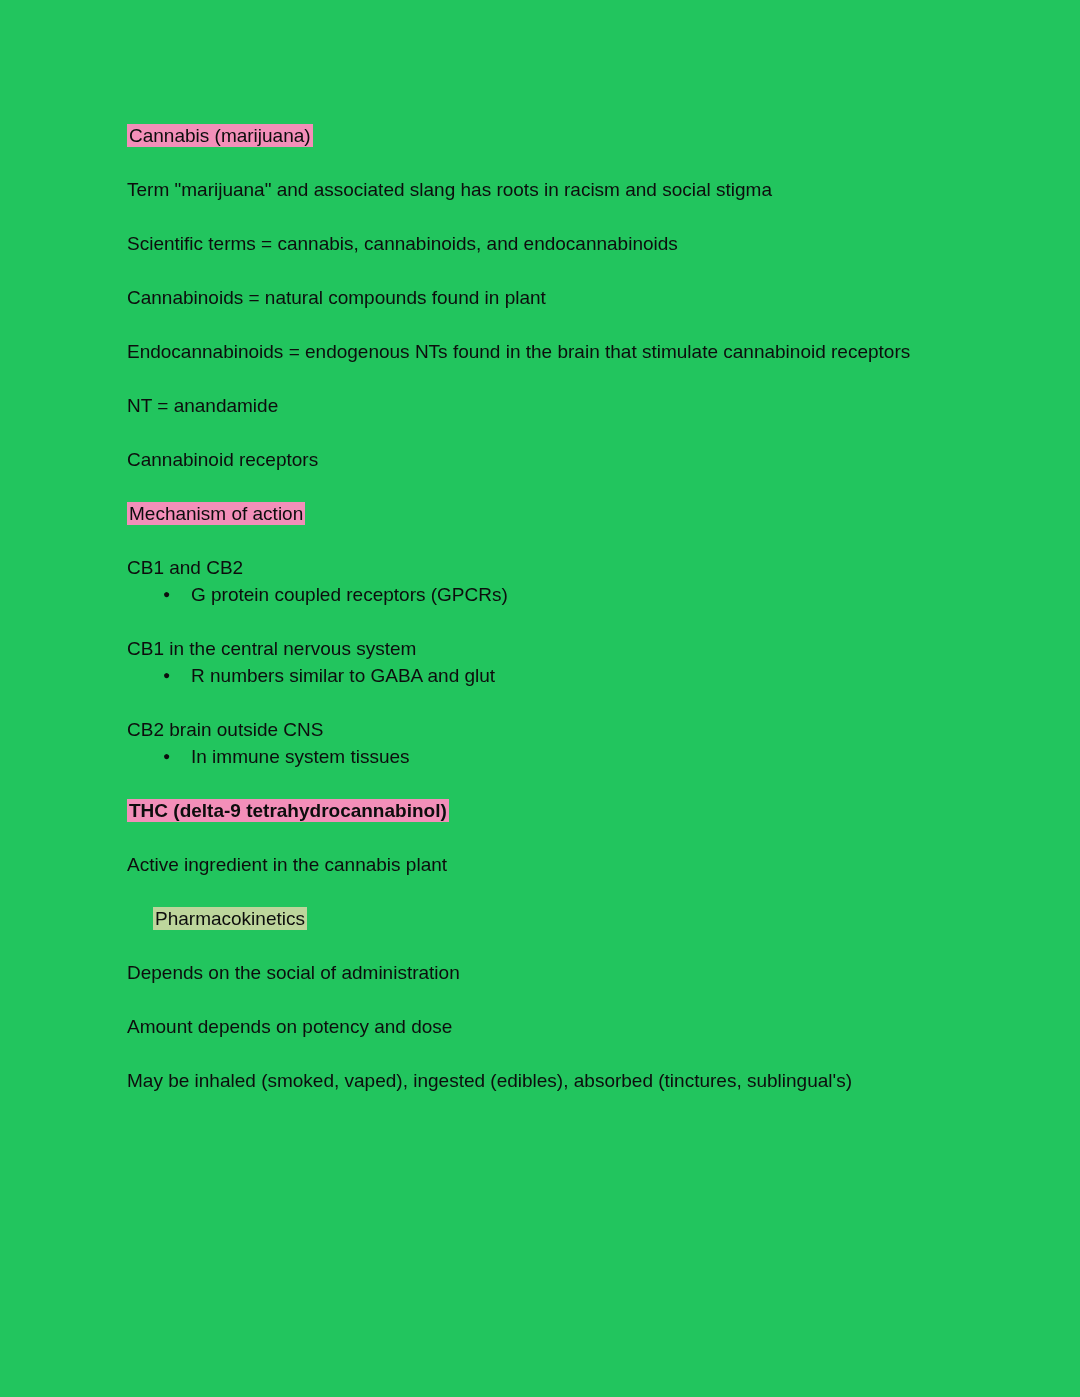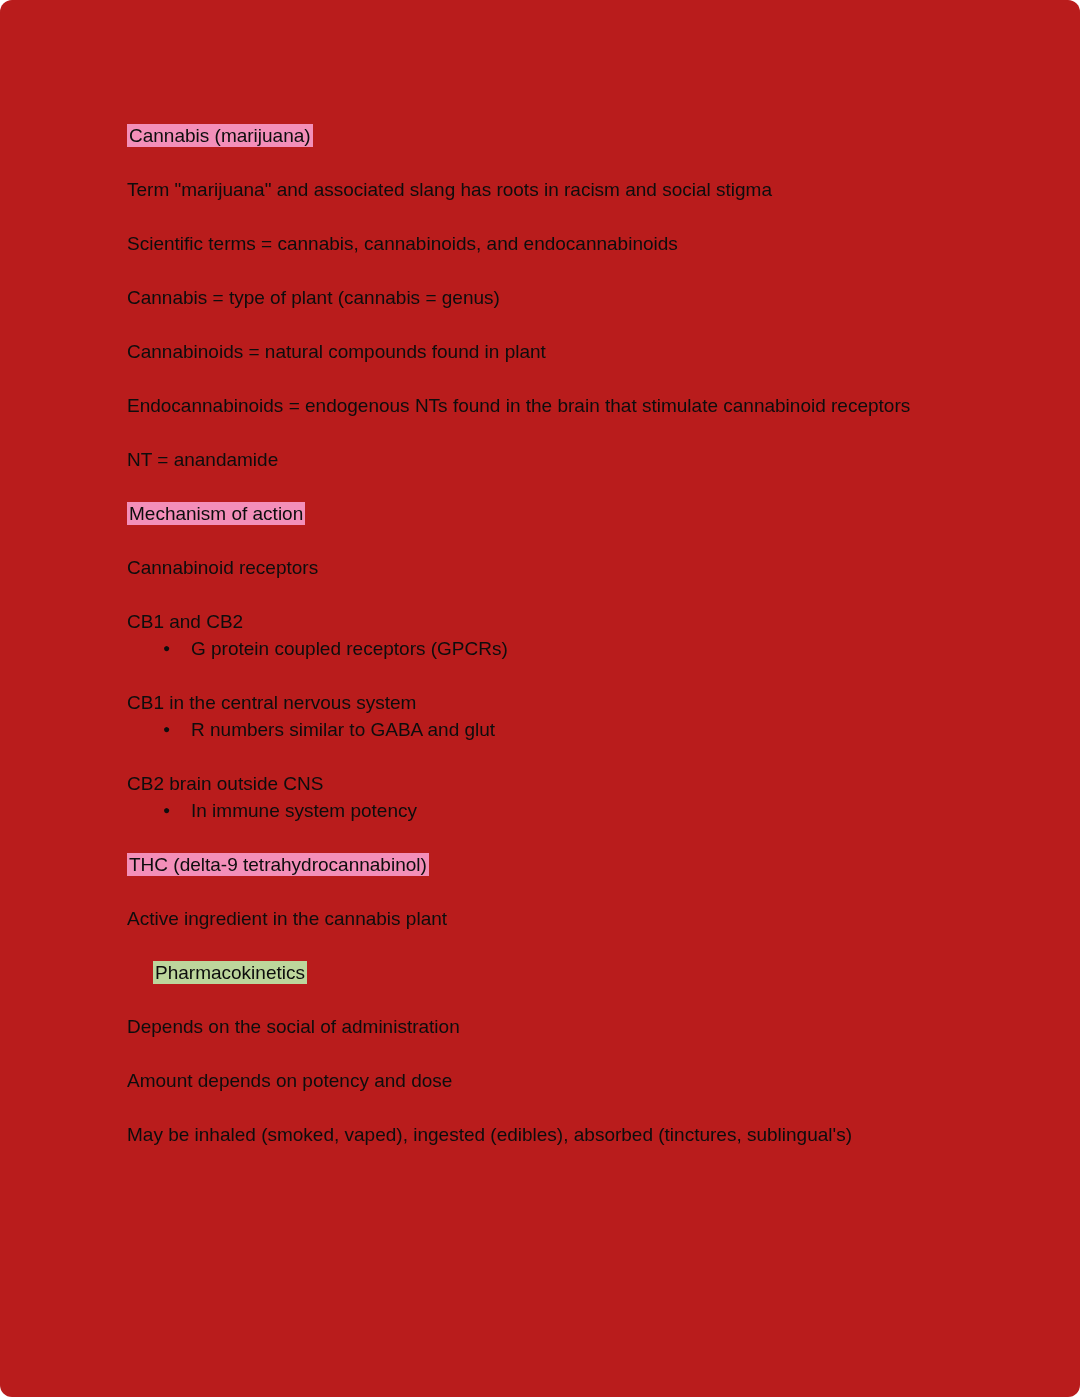--- a/index.html
+++ b/index.html
@@ -12,22 +12,21 @@
     height: 1397px;
     font-family: "Liberation Sans", sans-serif;
     color: #0d0d0d;
     overflow: hidden;
   }
   .doc-page {
     box-sizing: border-box;
     width: 1080px;
     height: 1397px;
     padding: 122px 90px 0 127px;
-    background: #b91c1c;
-    border-radius: 12px;
+    background: #22c55e;
   }
   .block {
     margin: 0 0 27px 0;
   }
   .line {
     font-size: 19px;
     line-height: 27px;
     white-space: pre-wrap;
   }
   .hl {
@@ -61,57 +60,54 @@
       <div class="block">
         <div class="line"><span class="hl" style="background-color: rgb(243, 143, 185);">Cannabis (marijuana)</span></div>
       </div>
       <div class="block">
         <div class="line"><span>Term "marijuana" and associated slang has roots in racism and social stigma</span></div>
       </div>
       <div class="block">
         <div class="line"><span>Scientific terms = cannabis, cannabinoids, and endocannabinoids</span></div>
       </div>
       <div class="block">
-        <div class="line"><span>Cannabis = type of plant (cannabis = genus)</span></div>
-      </div>
-      <div class="block">
         <div class="line"><span>Cannabinoids = natural compounds found in plant</span></div>
       </div>
       <div class="block">
         <div class="line"><span>Endocannabinoids = endogenous NTs found in the brain that stimulate cannabinoid receptors</span></div>
       </div>
       <div class="block">
         <div class="line"><span>NT = anandamide</span></div>
       </div>
       <div class="block">
-        <div class="line"><span class="hl" style="background-color: rgb(243, 143, 185);">Mechanism of action</span></div>
+        <div class="line"><span>Cannabinoid receptors</span></div>
       </div>
       <div class="block">
-        <div class="line"><span>Cannabinoid receptors</span></div>
+        <div class="line"><span class="hl" style="background-color: rgb(243, 143, 185);">Mechanism of action</span></div>
       </div>
       <div class="block">
         <div class="line"><span>CB1 and CB2</span></div>
         <ul class="bullets">
           <li>G protein coupled receptors (GPCRs)</li>
         </ul>
       </div>
       <div class="block">
         <div class="line"><span>CB1 in the central nervous system</span></div>
         <ul class="bullets">
           <li>R numbers similar to GABA and glut</li>
         </ul>
       </div>
       <div class="block">
         <div class="line"><span>CB2 brain outside CNS</span></div>
         <ul class="bullets">
-          <li>In immune system potency</li>
+          <li>In immune system tissues</li>
         </ul>
       </div>
       <div class="block">
-        <div class="line"><span class="hl" style="background-color: rgb(243, 143, 185);">THC (delta-9 tetrahydrocannabinol)</span></div>
+        <div class="line"><span class="hl" style="background-color: rgb(243, 143, 185); font-weight: bold;">THC (delta-9 tetrahydrocannabinol)</span></div>
       </div>
       <div class="block">
         <div class="line"><span>Active ingredient in the cannabis plant</span></div>
       </div>
       <div class="block">
         <div class="line"><span class="hl" style="background-color: rgb(189, 214, 156); margin-left: 26px;">Pharmacokinetics</span></div>
       </div>
       <div class="block">
         <div class="line"><span>Depends on the social of administration</span></div>
       </div>

